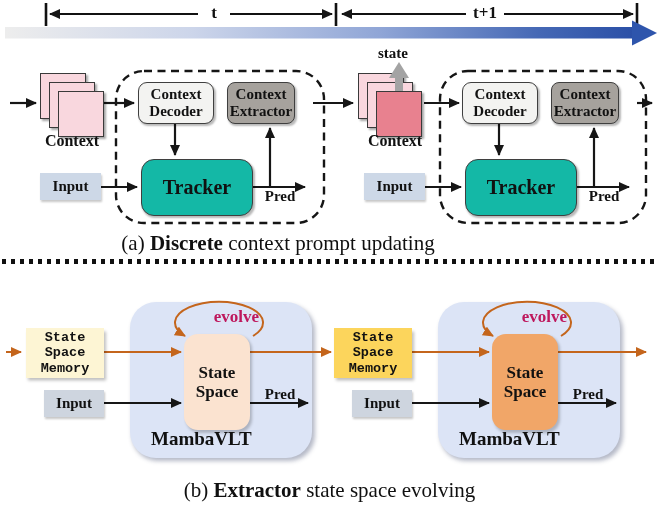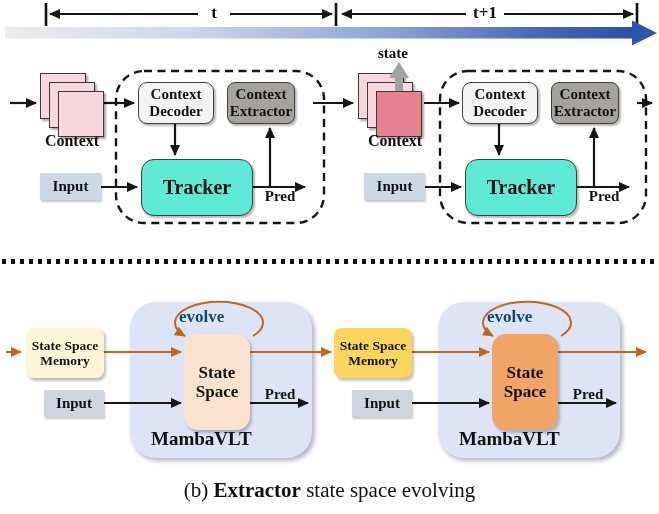--- a/index.html
+++ b/index.html
@@ -17,35 +17,35 @@
     font-weight:bold;line-height:1.12;box-sizing:border-box;
   }
   .sq{
     z-index:2;width:46px;height:46px;box-sizing:border-box;
     border:1.6px solid #3a3a3a;background:#f9d7de;
     box-shadow:2px 2px 2px rgba(0,0,0,0.35);
   }
   .sq.front{z-index:8;}
   .decoder{width:76px;height:42px;border-radius:9px;background:#f3f3f1;border:1.5px solid #3f3f3f;font-size:15px;box-shadow:1.5px 2px 2px rgba(0,0,0,0.28);}
   .extractor{width:68px;height:42px;border-radius:8px;background:#a6a29d;border:1.5px solid #3f3f3f;font-size:15px;box-shadow:1.5px 2px 2px rgba(0,0,0,0.28);}
-  .tracker{width:112px;height:57px;border-radius:13px;background:#5eead4;border:1.5px solid #3f3f3f;font-size:20px;box-shadow:1.5px 2px 2px rgba(0,0,0,0.28);}
+  .tracker{width:112px;height:57px;border-radius:13px;background:#14b8a6;border:1.5px solid #3f3f3f;font-size:20px;box-shadow:1.5px 2px 2px rgba(0,0,0,0.28);}
   .inputbox{width:61px;height:27px;background:#cdd8e7;font-size:15px;box-shadow:1px 1.5px 2px rgba(0,0,0,0.22);}
   .inputbox.b{width:60px;background:#ced5df;}
   .plain{z-index:8;font-weight:bold;text-align:center;line-height:1.05;}
   .bluebox{
     z-index:1;width:182px;height:156px;border-radius:26px;background:#dce4f6;
     box-shadow:2.5px 3px 4px rgba(90,100,130,0.45);
   }
-  .memory{width:78px;height:50px;border-radius:8px;font-size:13.5px;box-shadow:2px 2.5px 3px rgba(0,0,0,0.25);}
+  .memory{width:78px;height:50px;border-radius:0;font-size:13.5px;box-shadow:2px 2.5px 3px rgba(0,0,0,0.25);font-family:Liberation Mono, monospace;}
   .memory.light{background:#fdf5d4;}
   .memory.dark{background:#fcd55c;}
   .statebox{width:66px;height:96px;border-radius:14px;font-size:17px;box-shadow:2px 2.5px 3px rgba(0,0,0,0.22);}
   .statebox.light{background:#fbe3d0;}
   .statebox.dark{background:#f1a668;}
-  .evolve{z-index:9;font-size:17px;font-weight:bold;color:#0c4a6e;text-align:left;width:80px;line-height:1;}
+  .evolve{z-index:9;font-size:17px;font-weight:bold;color:#be185d;text-align:right;width:80px;line-height:1;}
   .mamba{z-index:8;font-size:19px;font-weight:bold;text-align:left;width:140px;line-height:1;}
   .caption{z-index:6;font-size:21px;text-align:center;line-height:1.2;color:#101010;}
   .caption b{font-weight:bold;}
   .dotsep{
     z-index:4;height:5px;
     background:repeating-linear-gradient(90deg,#101010 0 4.5px,transparent 4.5px 9px);
   }
 </style>
 </head>
 <body>
@@ -153,20 +153,21 @@
   <div class="abs sq" style="left:367px;top:82px;"></div>
   <div class="abs sq front" style="left:376px;top:91px;background:#e8818f;"></div>
   <div class="abs plain" style="left:345px;top:133px;width:100px;font-size:16px;">Context</div>
 
   <div class="abs node decoder" style="left:462px;top:82px;">Context Decoder</div>
   <div class="abs node extractor" style="left:551px;top:82px;">Context Extractor</div>
   <div class="abs node tracker" style="left:465px;top:159px;">Tracker</div>
   <div class="abs node inputbox" style="left:364px;top:173px;">Input</div>
   <div class="abs plain" style="left:582px;top:189px;width:44px;font-size:15px;">Pred</div>
 
+  <div class="abs caption" style="left:0;top:231px;width:556px;"><span>(a) </span><b>Discrete</b><span> context prompt updating</span></div>
   <div class="abs dotsep" style="left:2px;top:258.5px;width:652px;"></div>
 
   <div class="abs bluebox" style="left:130px;top:302px;"></div>
   <div class="abs node memory light" style="left:26px;top:328px;">State Space Memory</div>
   <div class="abs node statebox light" style="left:184px;top:334px;">State Space</div>
   <div class="abs evolve" style="left:179px;top:308px;">evolve</div>
   <div class="abs node inputbox b" style="left:44px;top:390px;">Input</div>
   <div class="abs plain" style="left:258px;top:387px;width:44px;font-size:15px;">Pred</div>
   <div class="abs mamba" style="left:151px;top:429px;">MambaVLT</div>
 

